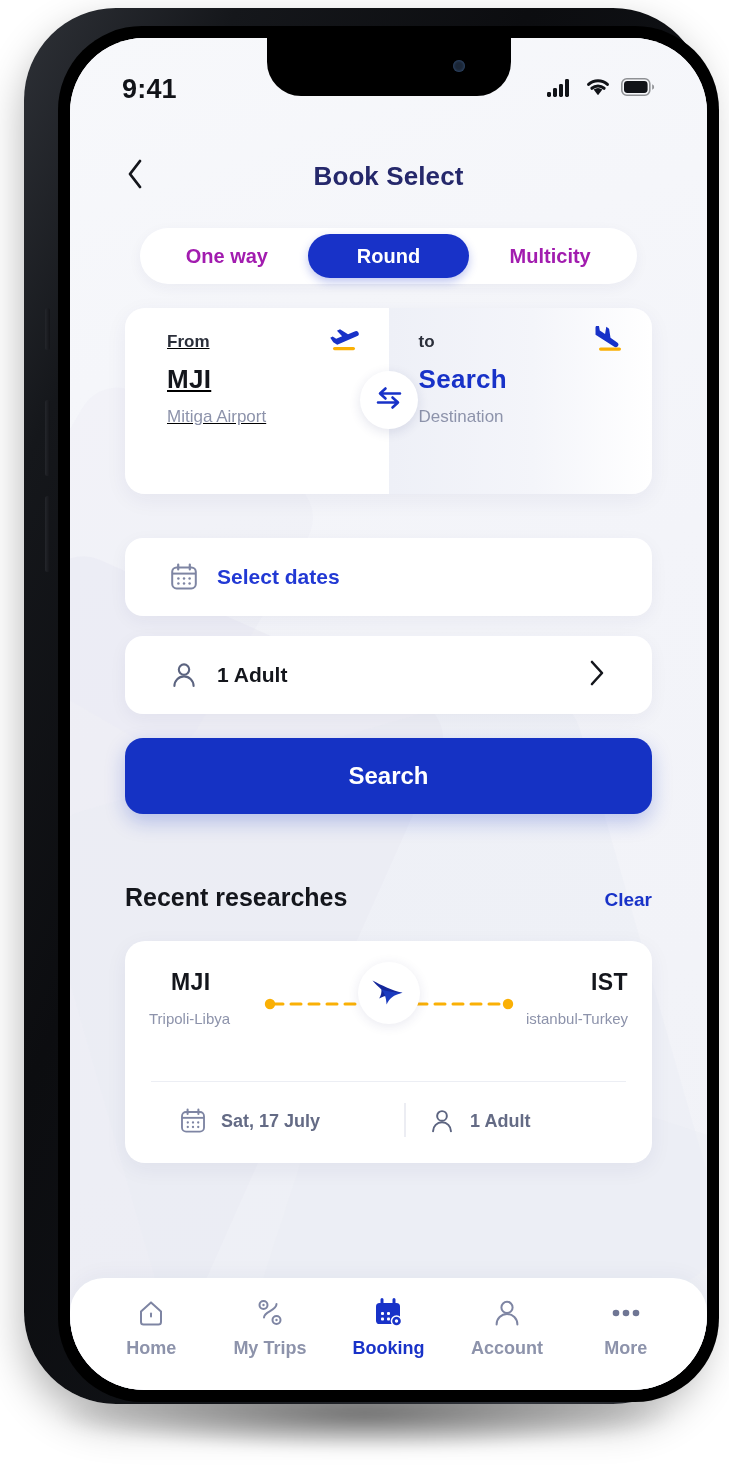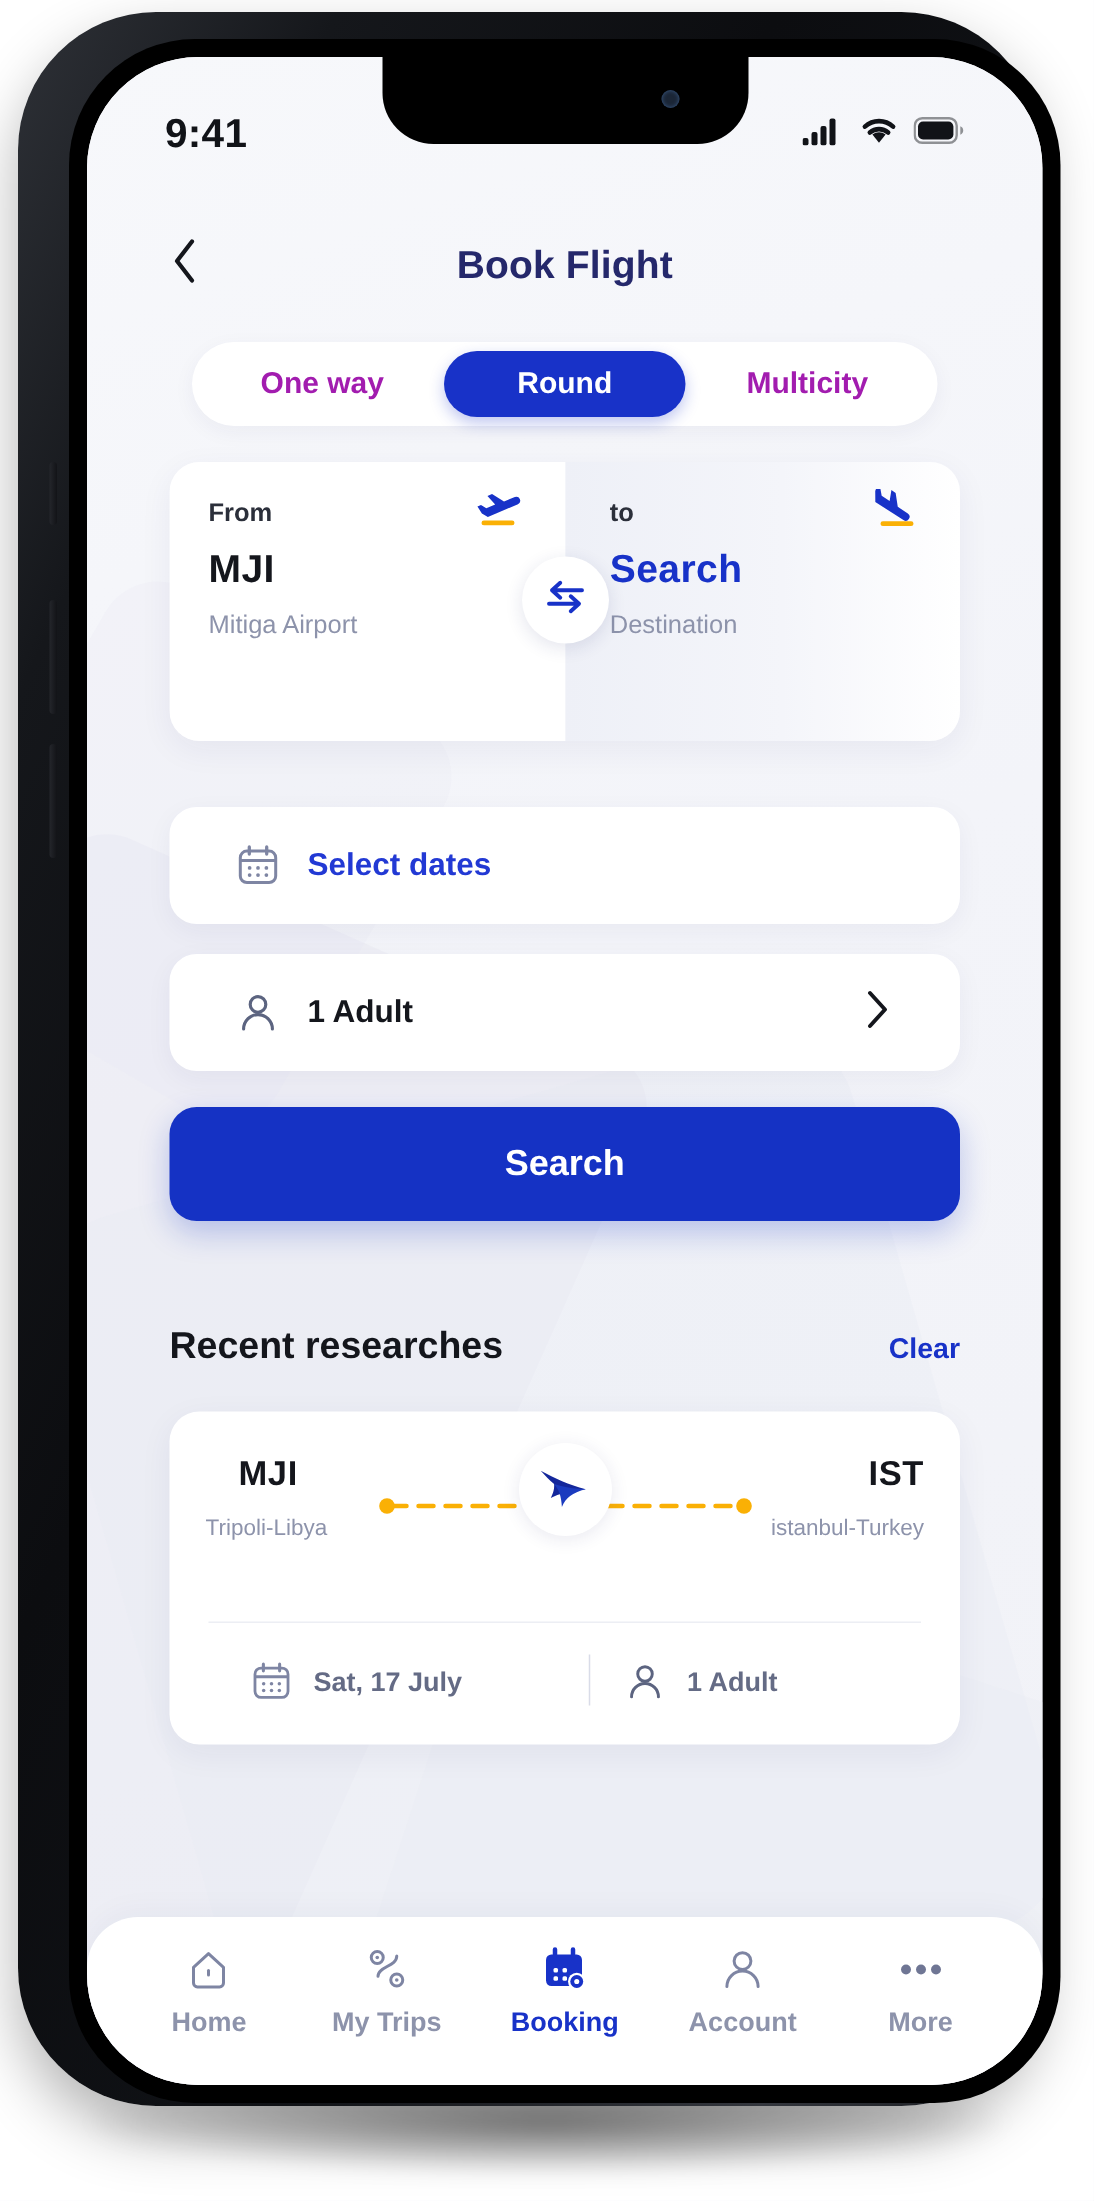--- a/index.html
+++ b/index.html
@@ -13,21 +13,21 @@
   
   #device-shadow {
     position: absolute;
     left: 60px; top: 1380px;
     width: 610px; height: 70px;
     background: radial-gradient(ellipse at center, rgba(0,0,0,0.45) 0%, rgba(0,0,0,0.18) 45%, rgba(0,0,0,0) 72%);
     filter: blur(6px);
   }
   #phone-frame {
     position: absolute;
-    left: 12px; top: 8px;
+    left: 24px; top: 8px;
     width: 681px; height: 1396px;
     background: linear-gradient(115deg,#2e3137 0%,#15171b 16%,#0c0d10 38%,#101216 62%,#33363d 86%,#16181c 100%);
     border-radius: 92px;
     padding: 10px;
     box-shadow: 0 18px 40px rgba(0,0,0,0.30);
   }
   #phone-inner-bezel {
     position: absolute;
     left: 34px; top: 18px;
     width: 661px; height: 1376px;
@@ -159,22 +159,23 @@
     position: absolute; left: 55px; top: 270px;
     width: 527px; height: 186px;
     border-radius: 20px;
     display: flex;
     overflow: hidden;
     box-shadow: 0 6px 22px rgba(37,40,107,0.06);
   }
   #from-panel {
     width: 50%; height: 100%;
     background: #ffffff;
-    padding: 24px 26px 0 26px;
+    padding: 24px 26px 0 42px;
     position: relative;
+    text-decoration: underline;
   }
   #to-panel {
     width: 50%; height: 100%;
     background: linear-gradient(90deg,#eef0f7 0%,#f4f5fa 55%,#ffffff 100%);
     padding: 24px 26px 0 30px;
     position: relative;
   }
   .route-label {
     font-size: 17px; font-weight: 600; color: #2b2f3a;
   }
@@ -378,21 +379,21 @@
     </div>
 
     <div id="app-header">
       <div id="back-button">
         <span>
           <svg width="20" height="32" viewBox="0 0 20 32">
             <path d="M15 3 L5 16 L15 29" stroke="#14161c" stroke-width="2.8" fill="none" stroke-linecap="round" stroke-linejoin="round"></path>
           </svg>
         </span>
       </div>
-      <div id="page-title">Book Flight</div>
+      <div id="page-title">Book Select</div>
     </div>
 
     <div id="content">
 
       <div id="trip-type-tabs">
         <div class="tab">One way</div>
         <div class="tab active">Round</div>
         <div class="tab">Multicity</div>
       </div>
 

